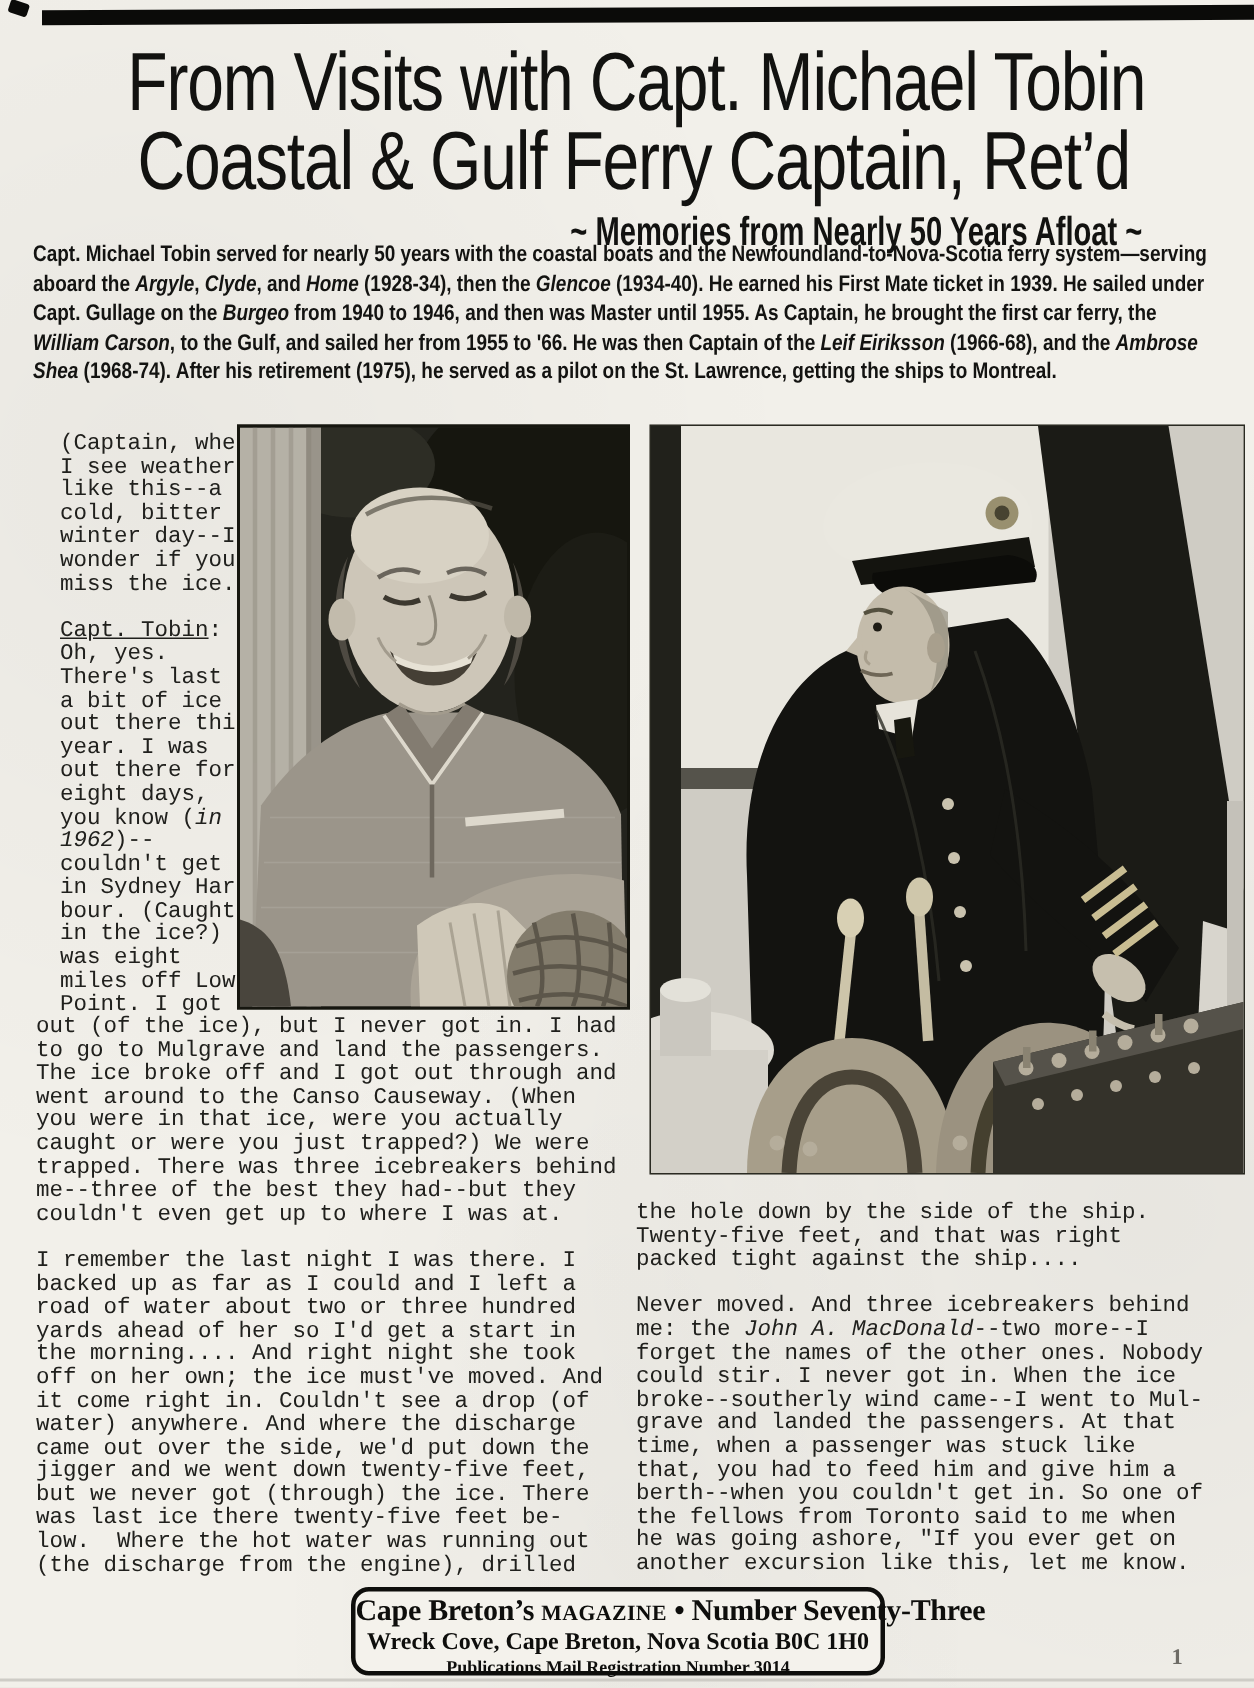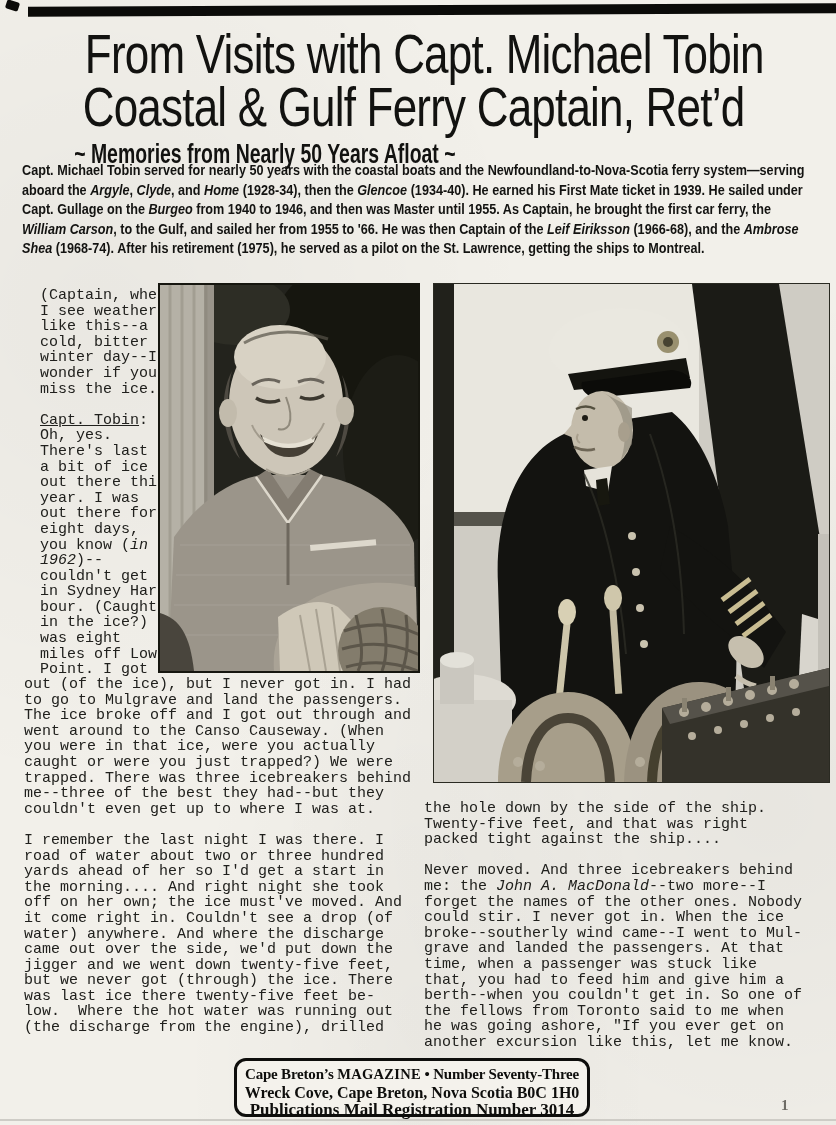--- a/index.html
+++ b/index.html
@@ -5,21 +5,21 @@
   html,body{margin:0;padding:0;background:#e8e6e0;}
   .page{position:relative;width:836px;height:1125px;margin:0 auto;overflow:hidden;color:#161616;
     font-family:"Liberation Sans",sans-serif;
     background:
       radial-gradient(ellipse at 12% 28%, rgba(0,0,0,0.035), transparent 42%),
       radial-gradient(ellipse at 92% 72%, rgba(0,0,0,0.045), transparent 46%),
       radial-gradient(ellipse at 50% 95%, rgba(0,0,0,0.03), transparent 40%),
       #f2f0ea;}
   .top-bar{position:absolute;left:28px;top:5px;width:808px;height:10px;background:#0b0b09;transform:rotate(-0.25deg);}
   .top-blob{position:absolute;left:6px;top:1px;width:13px;height:9px;background:#0b0b09;border-radius:2px;transform:rotate(18deg);}
-  .title-block{position:absolute;top:28px;left:0;width:836px;text-align:left;line-height:1;}
+  .title-block{position:absolute;top:28px;left:0;width:836px;text-align:right;line-height:1;}
   .title-line{display:block;font-size:55px;font-weight:400;letter-spacing:-1px;line-height:53px;color:#121210;white-space:nowrap;}
   .title-line .squeeze{display:inline-block;transform:scaleX(0.80);transform-origin:center;}
   .subtitle{display:block;margin-top:7px;font-size:27px;font-weight:bold;color:#121210;white-space:nowrap;}
   .subtitle .squeeze{display:inline-block;transform:scaleX(0.72);transform-origin:center;}
   .intro{position:absolute;top:160px;left:22px;width:944px;transform:scaleX(0.843);transform-origin:left top;
     font-weight:bold;font-size:15px;line-height:19.5px;color:#131311;margin:0;}
   .mono{font-family:"Liberation Mono",monospace;font-size:15px;line-height:15.6px;color:#20201d;}
   .tline{white-space:pre;}
   .it{font-style:italic;}
   .un{text-decoration:underline;}
@@ -27,24 +27,24 @@
   .left-wide{position:absolute;left:24px;top:677px;width:402px;}
   .right-col{position:absolute;left:424px;top:801px;width:406px;}
   .photo{position:absolute;box-sizing:border-box;}
   .photo svg{display:block;width:100%;height:100%;}
   .photo-left{left:158px;top:283px;width:262px;height:390px;border:2px solid #16160f;background:#23231d;}
   .photo-right{left:433px;top:283px;width:397px;height:500px;border:1px solid #2a2a22;background:#cfccc4;}
   .footer-box{position:absolute;left:234px;top:1058px;width:356px;height:59px;box-sizing:border-box;
     border:3px solid #0e0e0c;border-radius:12px;background:#f4f2ec;text-align:center;
     font-family:"Liberation Serif",serif;font-weight:bold;color:#0e0e0c;padding-top:3px;}
   .f1{font-size:16px;line-height:20px;letter-spacing:-0.2px;white-space:nowrap;}
-  .f1 .fbig{font-size:15px;}
+  .f1 .fbig{font-size:20px;}
   .f1 .fmid{font-size:14.5px;letter-spacing:0.3px;}
   .f2{font-size:16px;line-height:18px;white-space:nowrap;}
-  .f3{font-size:17px;line-height:15px;white-space:nowrap;}
+  .f3{font-size:12px;line-height:15px;white-space:nowrap;}
   .page-num{position:absolute;left:781px;top:1097px;font-family:"Liberation Serif",serif;font-weight:bold;font-size:15px;color:#6e6c66;}
   .bottom-rule{position:absolute;left:0;top:1119px;width:836px;height:2px;background:#ceccc6;}
 </style>
 </head>
 <body>
 
 <div class="page">
 
   <div class="top-blob"></div>
   <div class="top-bar"></div>
@@ -129,20 +129,21 @@
       <div class="tline">to go to Mulgrave and land the passengers.</div>
       <div class="tline">The ice broke off and I got out through and</div>
       <div class="tline">went around to the Canso Causeway. (When</div>
       <div class="tline">you were in that ice, were you actually</div>
       <div class="tline">caught or were you just trapped?) We were</div>
       <div class="tline">trapped. There was three icebreakers behind</div>
       <div class="tline">me--three of the best they had--but they</div>
       <div class="tline">couldn't even get up to where I was at.</div>
       <div class="tline">&nbsp;</div>
       <div class="tline">I remember the last night I was there. I</div>
+      <div class="tline">backed up as far as I could and I left a</div>
       <div class="tline">road of water about two or three hundred</div>
       <div class="tline">yards ahead of her so I'd get a start in</div>
       <div class="tline">the morning.... And right night she took</div>
       <div class="tline">off on her own; the ice must've moved. And</div>
       <div class="tline">it come right in. Couldn't see a drop (of</div>
       <div class="tline">water) anywhere. And where the discharge</div>
       <div class="tline">came out over the side, we'd put down the</div>
       <div class="tline">jigger and we went down twenty-five feet,</div>
       <div class="tline">but we never got (through) the ice. There</div>
       <div class="tline">was last ice there twenty-five feet be-</div>

